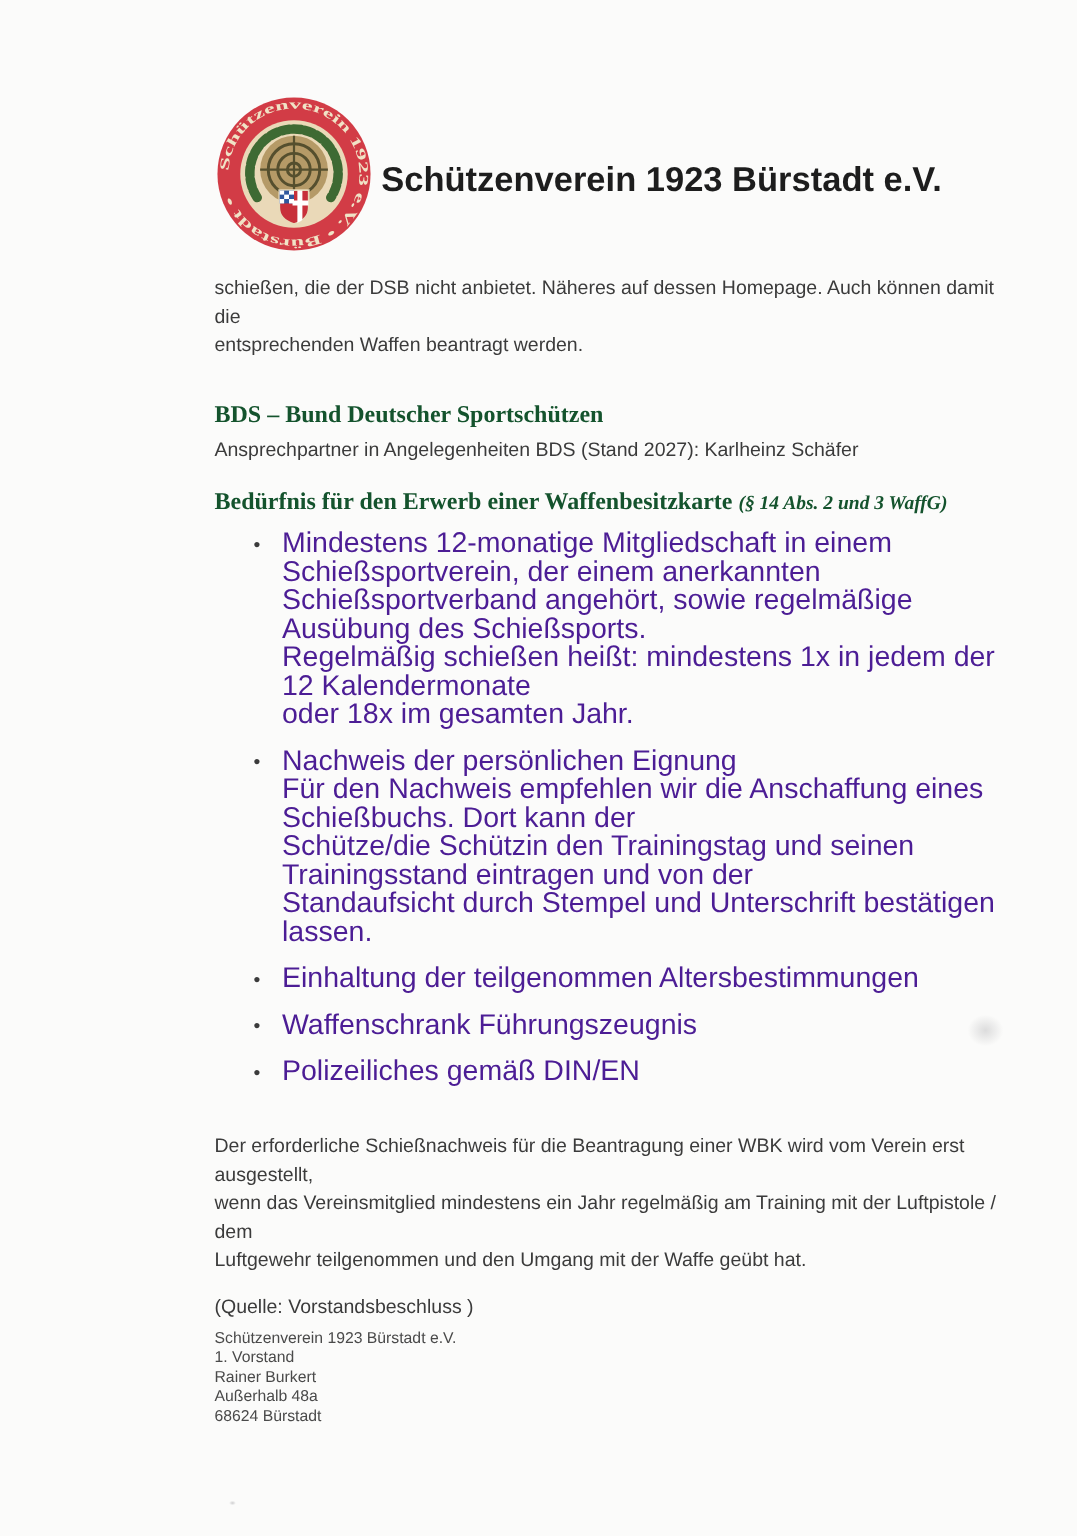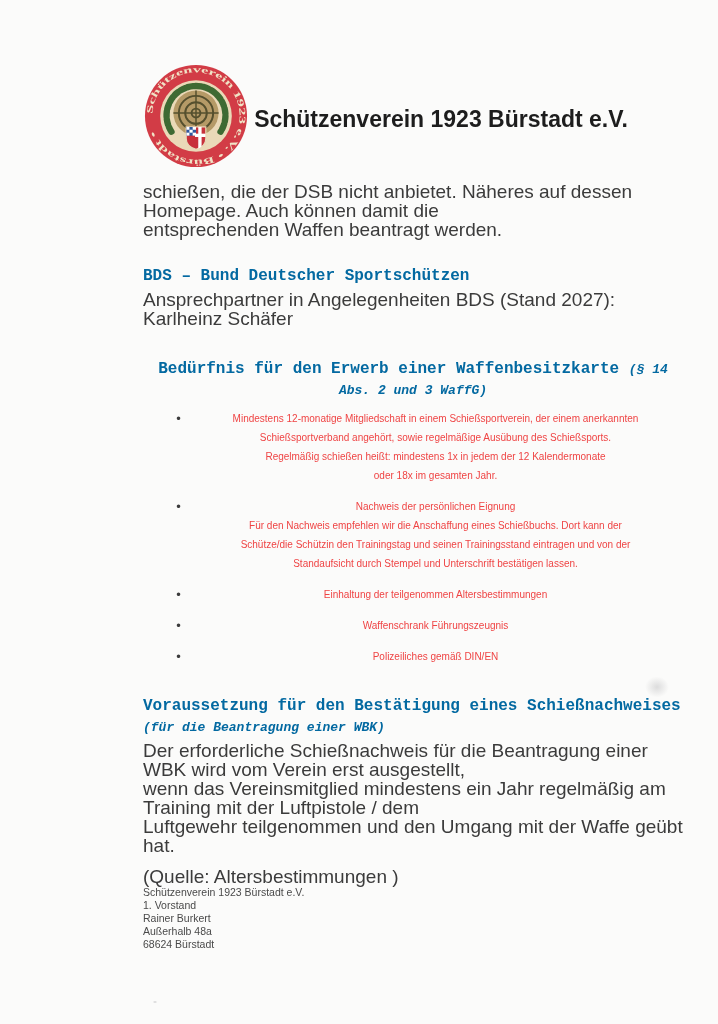--- a/index.html
+++ b/index.html
@@ -29,36 +29,36 @@
     margin:42px 0 0 0;
     padding-right:50px;
     text-align:center;
     font-size:23px;
     font-weight:bold;
     color:#1d1d1d;
     line-height:28px;
   }
   
   .body-text {
-    font-size:19px;
+    font-size:13px;
     line-height:19px;
     color:#3b3b3b;
     white-space:pre-line;
     margin:0;
   }
   .intro { margin-top:13px; }
   
   .section-bds { margin-top:27px; }
-  .section-beduerfnis { margin-top:31px;text-align:center; }
+  .section-beduerfnis { margin-top:15px; }
   .section-voraussetzung { margin-top:30px; }
   .section-heading {
-    font-family:Liberation Mono, monospace;
+    font-family:Liberation Serif, serif;
     font-size:16px;
     font-weight:bold;
-    color:#0369a1;
+    color:#14532d;
     line-height:21px;
     margin:0 0 3px 0;
   }
   .heading-suffix {
     font-size:13px;
     font-style:italic;
     font-weight:bold;
   }
   
   .bullet-list { margin-top:8px; }
@@ -66,24 +66,24 @@
   .bullet-dot {
     flex:none;
     width:19px;
     margin-left:26px;
     font-size:13px;
     line-height:19px;
     color:#3b3b3b;
   }
   .bullet-text {
     flex:1;
-    font-size:10px;
+    font-size:19px;
     line-height:19px;
     white-space:pre-line;
-    color:#ef4444;
+    color:#4c1d95;
   }
   .source-note { margin-top:10px; }
   .source-note-2 { margin-top:12px; }
   
   .footer-block {
     position:absolute;
     left:143px; top:886px;
     font-size:10.5px;
     line-height:13px;
     color:#4a4a4a;
@@ -191,25 +191,24 @@
         </div>
         <div class="bullet-item">
           <span class="bullet-dot">•</span>
           <span class="bullet-text">Polizeiliches gemäß DIN/EN</span>
         </div>
       </div>
 
     </section>
 
     <section class="section-voraussetzung">
-      <h2 class="section-heading"><span>Voraussetzung für den Bestätigung eines Schießnachweises</span> <span class="heading-suffix">(für die Beantragung einer WBK)</span></h2>
       <p class="body-text">Der erforderliche Schießnachweis für die Beantragung einer WBK wird vom Verein erst ausgestellt,
 wenn das Vereinsmitglied mindestens ein Jahr regelmäßig am Training mit der Luftpistole / dem
 Luftgewehr teilgenommen und den Umgang mit der Waffe geübt hat.</p>
-      <p class="body-text source-note-2">(Quelle: Altersbestimmungen )</p>
+      <p class="body-text source-note-2">(Quelle: Vorstandsbeschluss )</p>
     </section>
 
   </div>
 
   <div class="footer-block">Schützenverein 1923 Bürstadt e.V.
 1. Vorstand
 Rainer Burkert
 Außerhalb 48a
 68624 Bürstadt</div>
 

